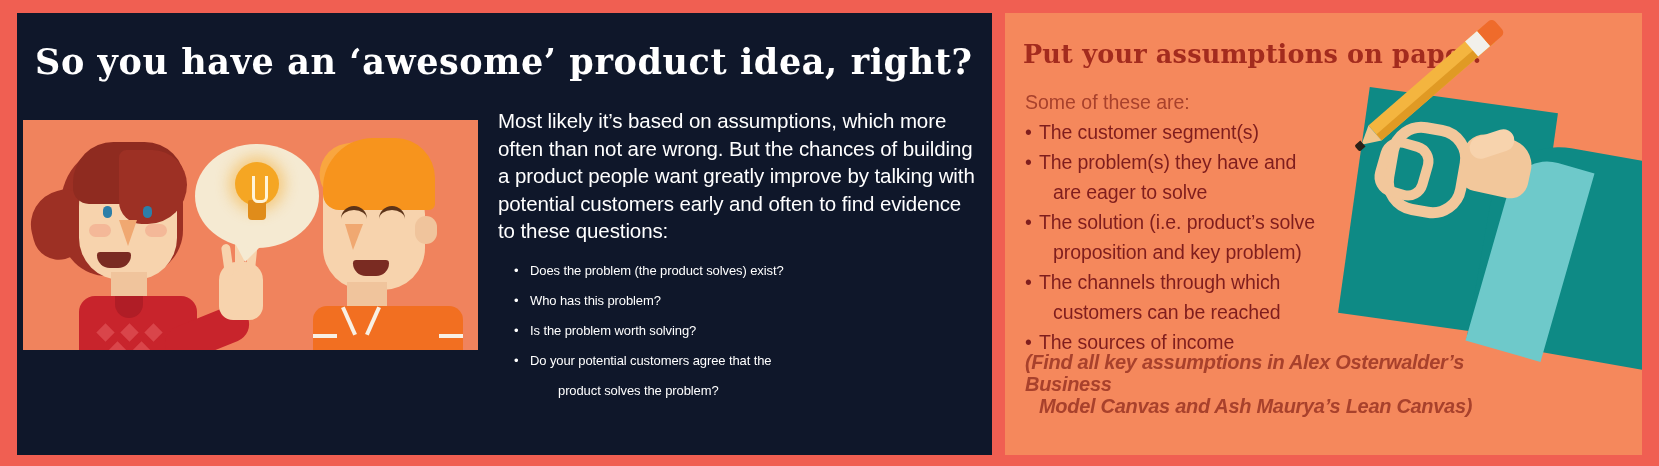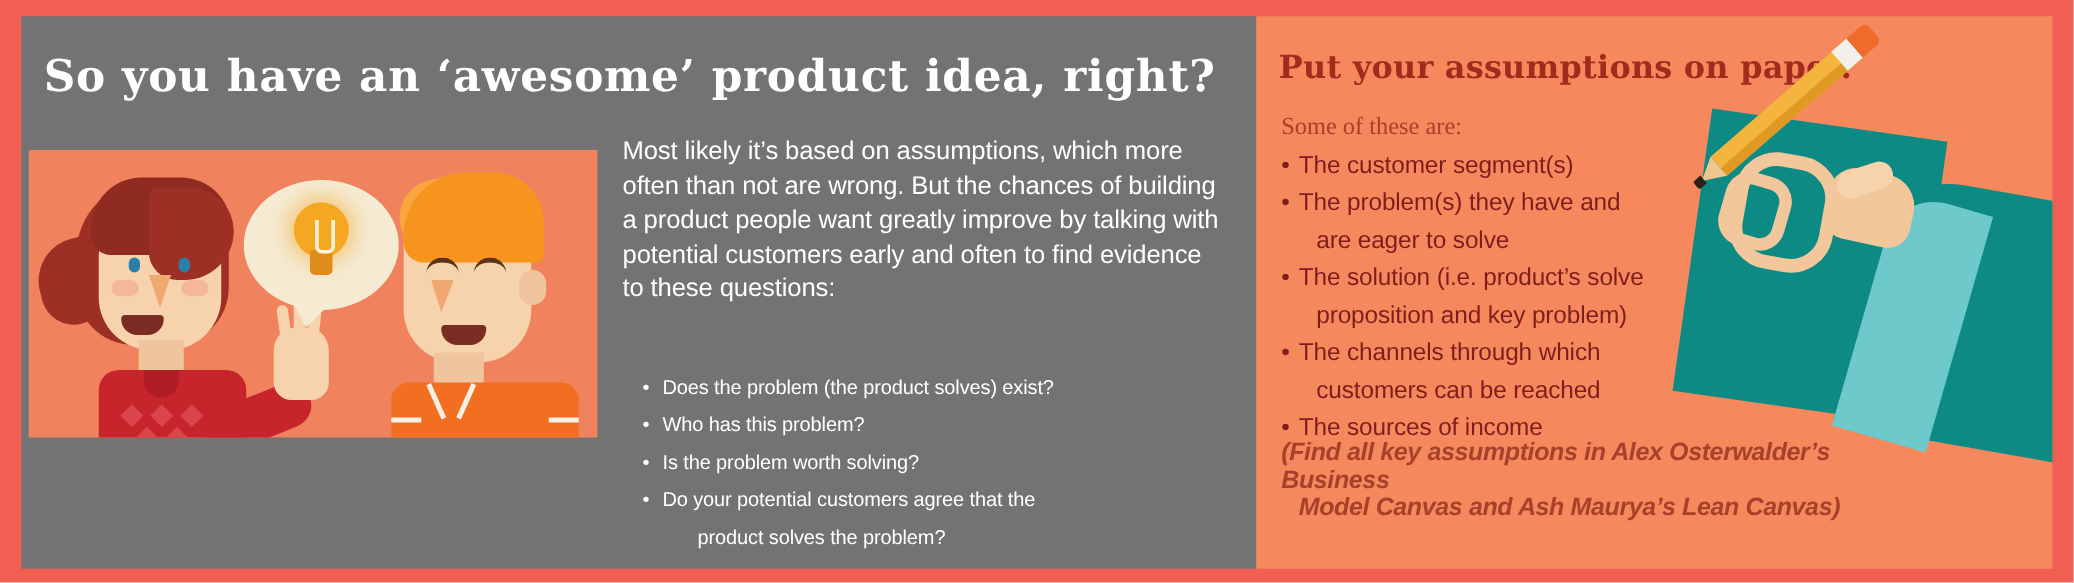--- a/index.html
+++ b/index.html
@@ -18,23 +18,22 @@
     overflow: hidden;
   }
 
   
   .left-panel {
     position: absolute;
     left: 17px;
     top: 13px;
     width: 975px;
     height: 442px;
-    background: #737373;
+    background: #0f172a;
     overflow: hidden;
-    padding-left: 16px;
   }
   .left-title {
     position: absolute;
     left: 18px;
     top: 28px;
     width: 930px;
     color: #ffffff;
     font-family: "DejaVu Serif", serif;
     font-size: 35px;
     font-weight: bold;
@@ -228,24 +227,23 @@
     font-size: 20.5px;
     line-height: 27.5px;
     letter-spacing: -0.1px;
   }
   .left-list {
     position: absolute;
     left: 497px;
     top: 243px;
     width: 470px;
     color: #ffffff;
-    font-size: 16px;
+    font-size: 13px;
     line-height: 30px;
     letter-spacing: -0.1px;
-    margin-top: 40px;
   }
   .left-list .li { display: block; padding-left: 16px; text-indent: -16px; }
   .left-list .li .bullet { display: inline-block; width: 16px; text-indent: 0; }
   .left-list .cont { display: block; padding-left: 28px; text-indent: 0; }
 
   
   .right-panel {
     position: absolute;
     left: 1005px;
     top: 13px;
@@ -266,21 +264,20 @@
     letter-spacing: 0.2px;
     white-space: nowrap;
   }
   .right-sub {
     position: absolute;
     left: 20px;
     top: 76px;
     color: #a8412c;
     font-size: 19.5px;
     line-height: 26px;
-    font-family: Liberation Serif, serif;
   }
   .right-list {
     position: absolute;
     left: 20px;
     top: 104px;
     width: 350px;
     color: #7f1d1d;
     font-size: 19.5px;
     line-height: 30px;
     letter-spacing: -0.1px;

